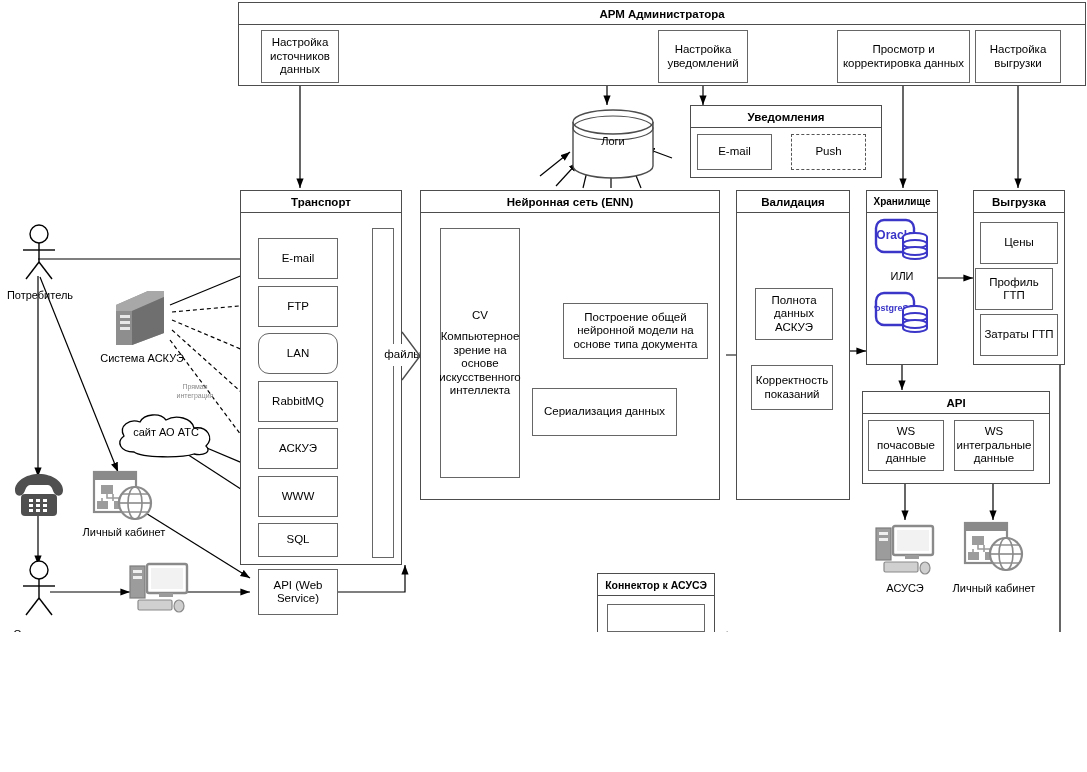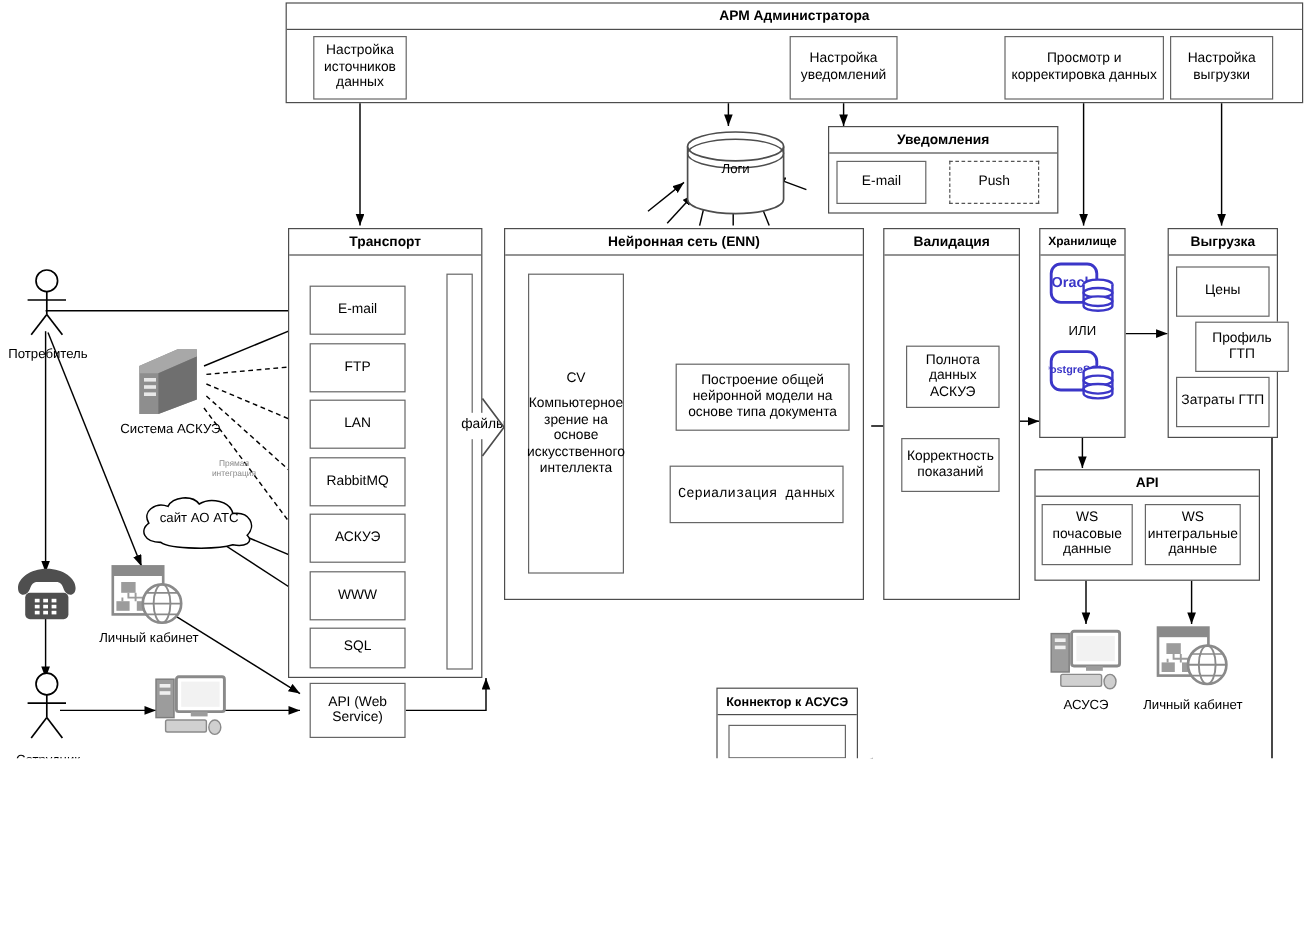--- a/index.html
+++ b/index.html
@@ -271,21 +271,21 @@
     <rect x="10" y="40" width="34" height="10" rx="1.5" fill="#d0d0d0" stroke="#8a8a8a" stroke-width="1.2"></rect>
     <ellipse cx="51" cy="46" rx="5" ry="6" fill="#cfcfcf" stroke="#8a8a8a" stroke-width="1.2"></ellipse>
   </svg>
   <div class="plainlabel" style="left:120px;top:636px;width:80px;">АСУСЭ</div>
 
   <div class="panel" style="left:240px;top:190px;width:162px;height:375px;">
     <div class="panel-title">Транспорт</div>
   </div>
   <div class="node" style="left:258px;top:238px;width:80px;height:41px;">E-mail</div>
   <div class="node" style="left:258px;top:286px;width:80px;height:41px;">FTP</div>
-  <div class="node" style="left:258px;top:333px;width:80px;height:41px;">LAN</div>
+  <div class="node" style="left:258px;top:333px;width:80px;height:41px;border-radius:11px;">LAN</div>
   <div class="node" style="left:258px;top:381px;width:80px;height:41px;">RabbitMQ</div>
   <div class="node" style="left:258px;top:428px;width:80px;height:41px;">АСКУЭ</div>
   <div class="node" style="left:258px;top:476px;width:80px;height:41px;">WWW</div>
   <div class="node" style="left:258px;top:523px;width:80px;height:34px;">SQL</div>
 
   <div class="node" style="left:372px;top:228px;width:22px;height:330px;"></div>
 
   <div class="node" style="left:380px;top:344px;width:46px;height:22px;border:none;background:#fff;">файлы</div>
   <svg class="icon" style="left:400px;top:330px;" width="26" height="52" viewBox="0 0 26 52">
     <path d="M2,2 L20,26 L2,50" fill="none" stroke="#4d4d4d" stroke-width="1.4"></path>
@@ -301,21 +301,21 @@
     <span style="display:block;margin-bottom:8px;">CV</span>
     <span style="display:block;white-space:pre-line;">Компьютерное
 зрение на
 основе
 искусственного
 интеллекта</span>
   </div>
   <div class="node" style="left:563px;top:303px;width:145px;height:56px;">Построение общей
 нейронной модели на
 основе типа документа</div>
-  <div class="node" style="left:558px;top:388px;width:145px;height:48px;font-family:Liberation Mono, monospace;">Сериализация данных</div>
+  <div class="node" style="left:532px;top:388px;width:145px;height:48px;">Сериализация данных</div>
 
   <div class="panel" style="left:736px;top:190px;width:114px;height:310px;">
     <div class="panel-title">Валидация</div>
   </div>
   <div class="node" style="left:755px;top:288px;width:78px;height:52px;">Полнота
 данных
 АСКУЭ</div>
   <div class="node" style="left:751px;top:365px;width:82px;height:45px;">Корректность
 показаний</div>
 
@@ -341,21 +341,21 @@
       <path d="M29,19 L29,37 A12,4 0 0 0 53,37 L53,19"></path>
       <ellipse cx="41" cy="26" rx="12" ry="4"></ellipse>
       <ellipse cx="41" cy="33" rx="12" ry="4"></ellipse>
     </g>
   </svg>
 
   <div class="panel" style="left:973px;top:190px;width:92px;height:175px;">
     <div class="panel-title">Выгрузка</div>
   </div>
   <div class="node" style="left:980px;top:222px;width:78px;height:42px;">Цены</div>
-  <div class="node" style="left:996px;top:268px;width:78px;height:42px;">Профиль ГТП</div>
+  <div class="node" style="left:975px;top:268px;width:78px;height:42px;">Профиль ГТП</div>
   <div class="node" style="left:980px;top:314px;width:78px;height:42px;">Затраты ГТП</div>
 
   <div class="panel" style="left:862px;top:391px;width:188px;height:93px;">
     <div class="panel-title">API</div>
   </div>
   <div class="node" style="left:868px;top:420px;width:76px;height:51px;">WS
 почасовые
 данные</div>
   <div class="node" style="left:954px;top:420px;width:80px;height:51px;">WS
 интегральные

